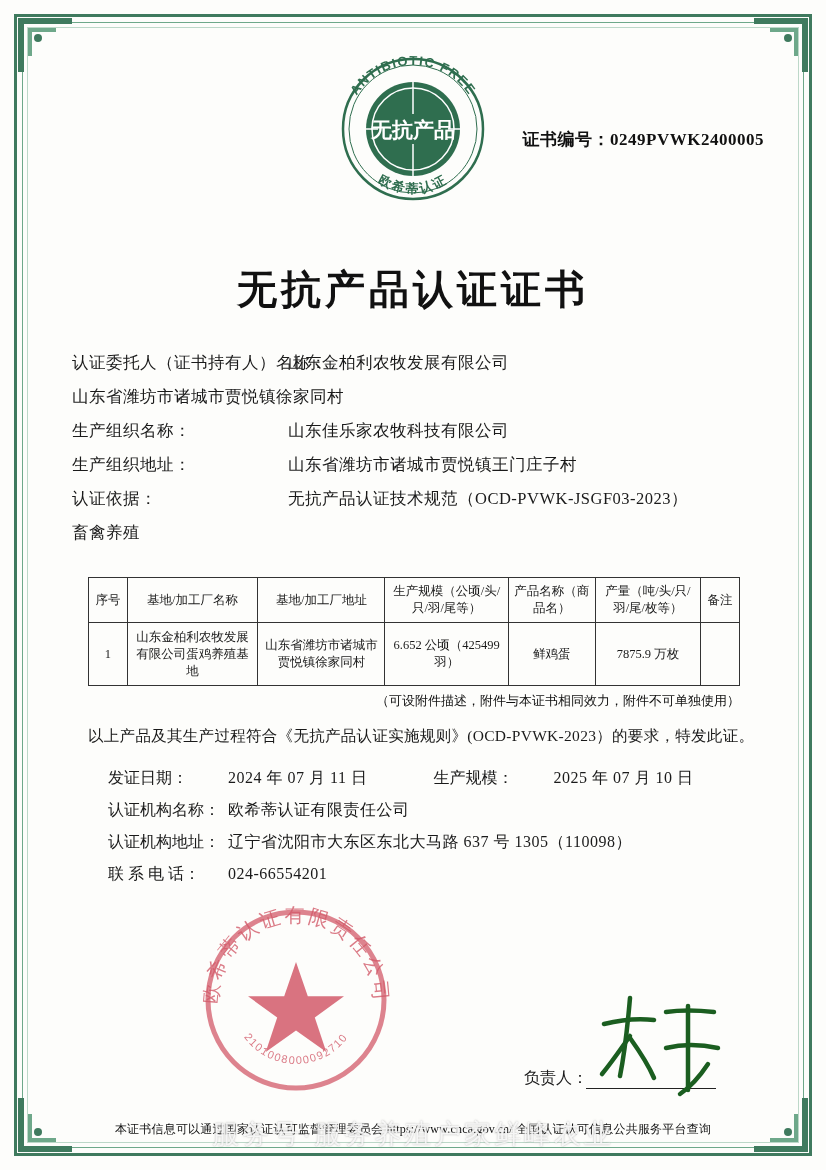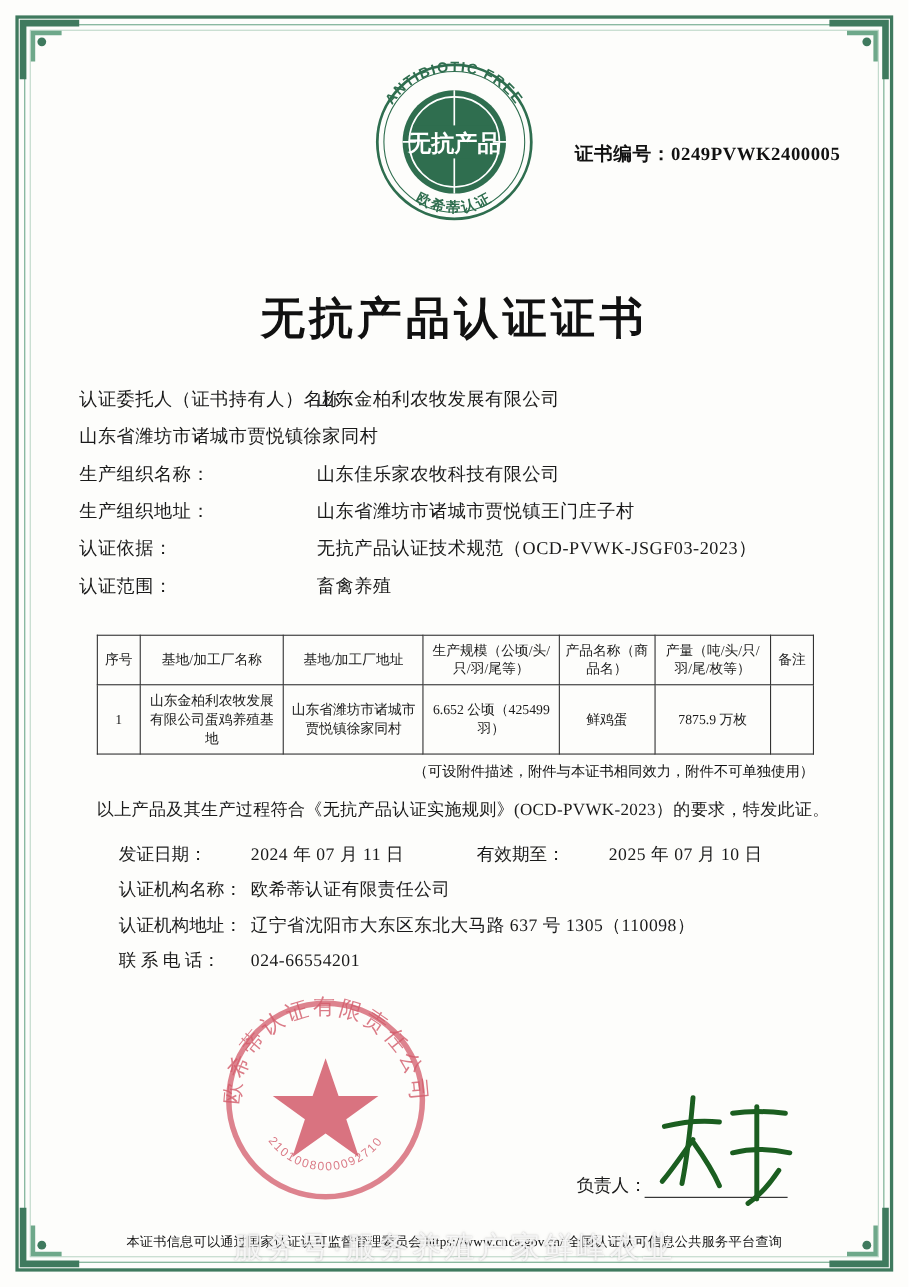--- a/index.html
+++ b/index.html
@@ -310,21 +310,20 @@
     </div>
     <div class="field-row">
       <div class="field-label">生产组织地址：</div>
       <div class="field-value">山东省潍坊市诸城市贾悦镇王门庄子村</div>
     </div>
     <div class="field-row">
       <div class="field-label">认证依据：</div>
       <div class="field-value">无抗产品认证技术规范（OCD-PVWK-JSGF03-2023）</div>
     </div>
     <div class="field-row">
-      <div class="field-label">认证范围：</div>
       <div class="field-value">畜禽养殖</div>
     </div>
   </div>
 
   <div class="tbl-wrap">
     <table class="cert-table">
       <thead>
         <tr>
           <th class="col-no">序号</th>
           <th class="col-name">基地/加工厂名称</th>
@@ -350,21 +349,21 @@
   </div>
 
   <div class="note">（可设附件描述，附件与本证书相同效力，附件不可单独使用）</div>
 
   <div class="statement">以上产品及其生产过程符合《无抗产品认证实施规则》(OCD-PVWK-2023）的要求，特发此证。</div>
 
   <div class="foot-fields">
     <div class="foot-row">
       <div class="foot-label">发证日期：</div>
       <div class="foot-value">2024 年 07 月 11 日</div>
-      <div class="foot-label foot-label2">有效期至：</div>
+      <div class="foot-label foot-label2">生产规模：</div>
       <div class="foot-value">2025 年 07 月 10 日</div>
     </div>
     <div class="foot-row">
       <div class="foot-label">认证机构名称：</div>
       <div class="foot-value">欧希蒂认证有限责任公司</div>
     </div>
     <div class="foot-row">
       <div class="foot-label">认证机构地址：</div>
       <div class="foot-value">辽宁省沈阳市大东区东北大马路 637 号 1305（110098）</div>
     </div>

